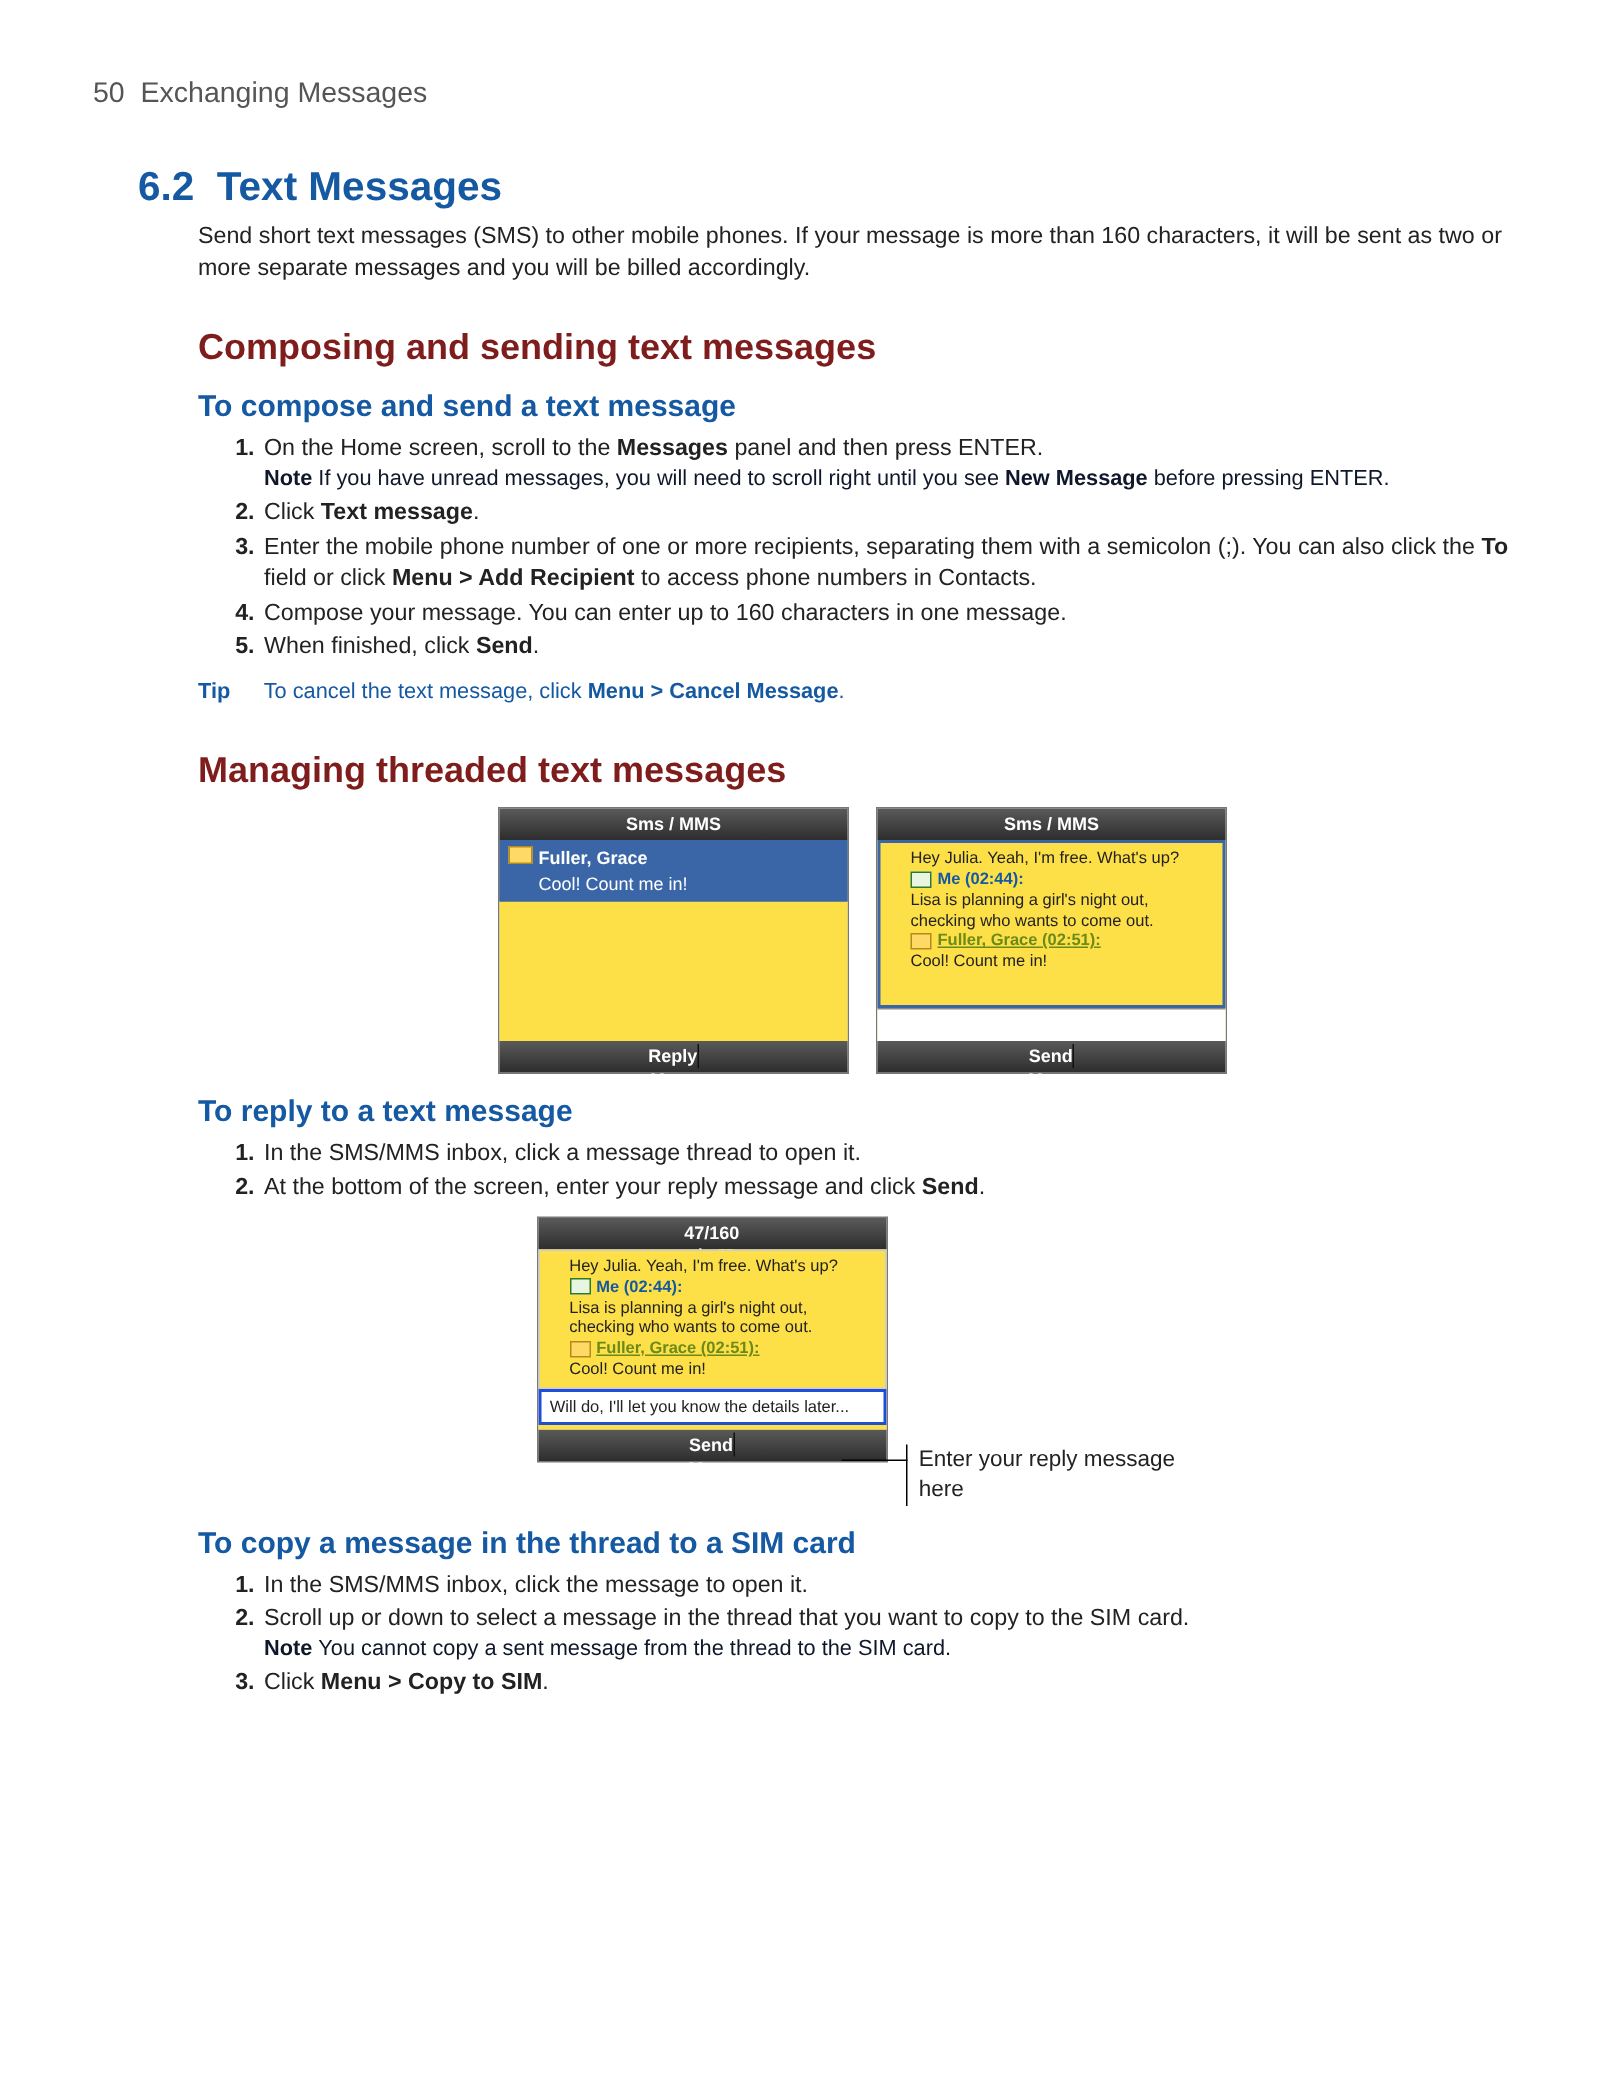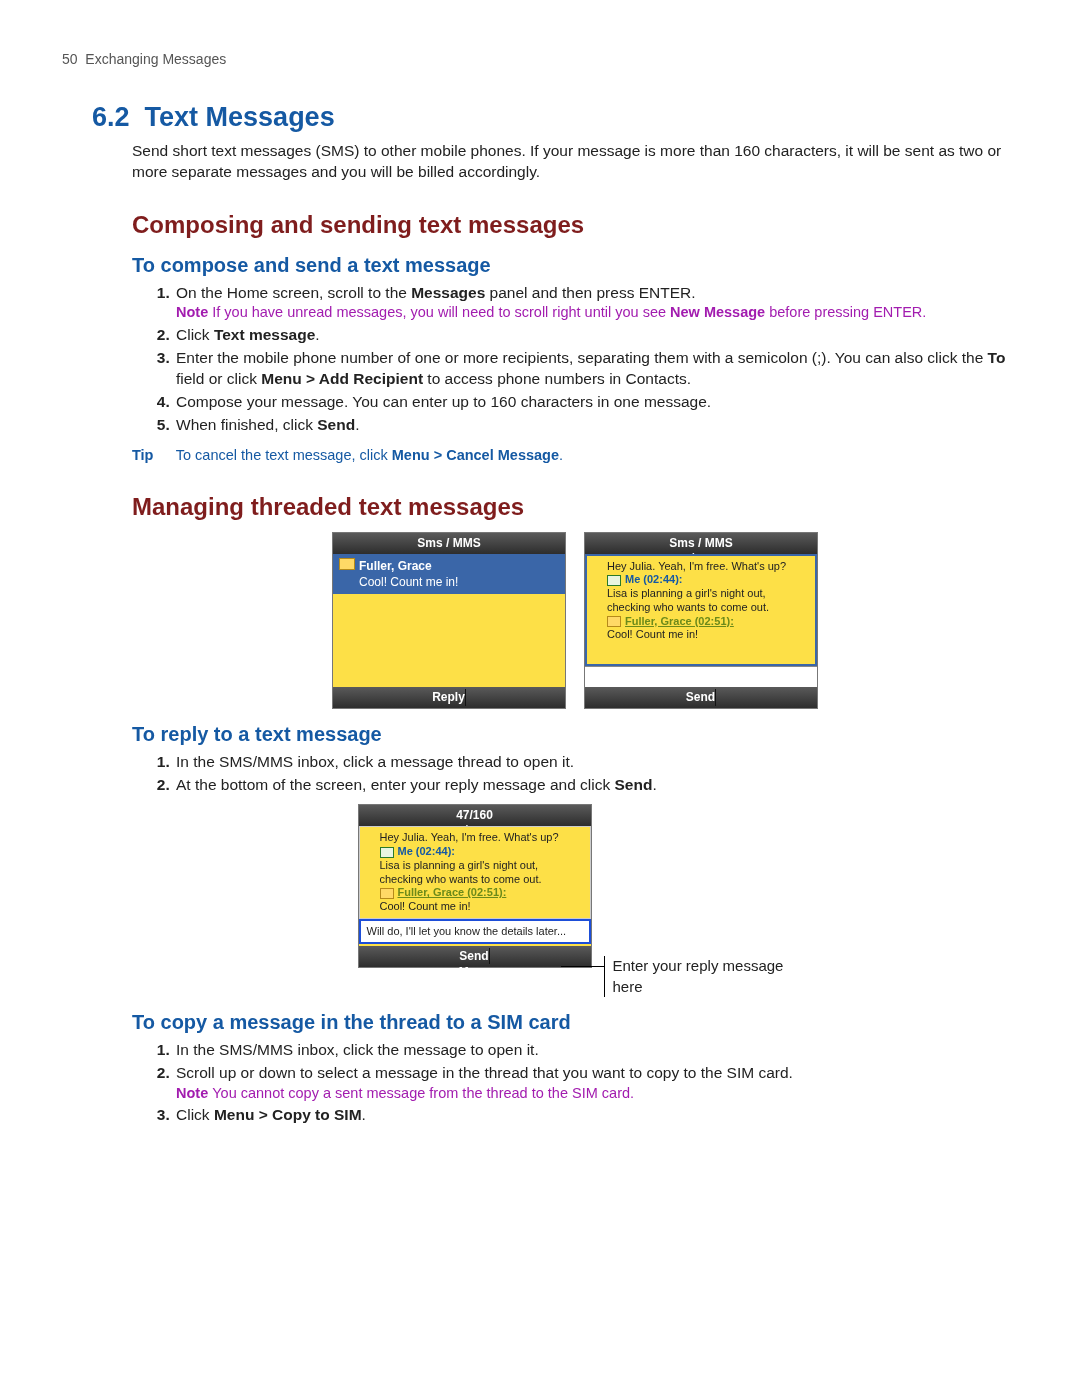--- a/index.html
+++ b/index.html
@@ -7,21 +7,21 @@
     margin: 0;
     padding: 50px 62px 40px 62px;
     width: 1080px;
     box-sizing: border-box;
     color: #222;
     font-size: 15.5px;
     line-height: 1.35;
     background: #fff;
   }
   .page-header {
-    font-size: 14px;
+    font-size: 19px;
     color: #555;
     margin-bottom: 30px;
   }
   .page-header .pn { color: #555; }
   .h-section {
     color: #1559a3;
     font-weight: bold;
     font-size: 27px;
     margin: 0 0 6px 0;
   }
@@ -42,21 +42,21 @@
   ol.steps {
     margin: 2px 0 6px 0;
     padding-left: 42px;
   }
   ol.steps li {
     margin: 2px 0;
     padding-left: 2px;
   }
   ol.steps li::marker { font-weight: bold; }
   .note-inline {
-    color: #a21caf;
+    color: #0f172a;
     font-size: 14.5px;
   }
   .note-inline .label { font-weight: bold; margin-right: 4px; }
   .tip-row {
     color: #1559a3;
     font-size: 14.5px;
     margin: 10px 0 8px 0;
   }
   .tip-row .label { font-weight: bold; display:inline-block; width: 40px; }
   .screens-row {

